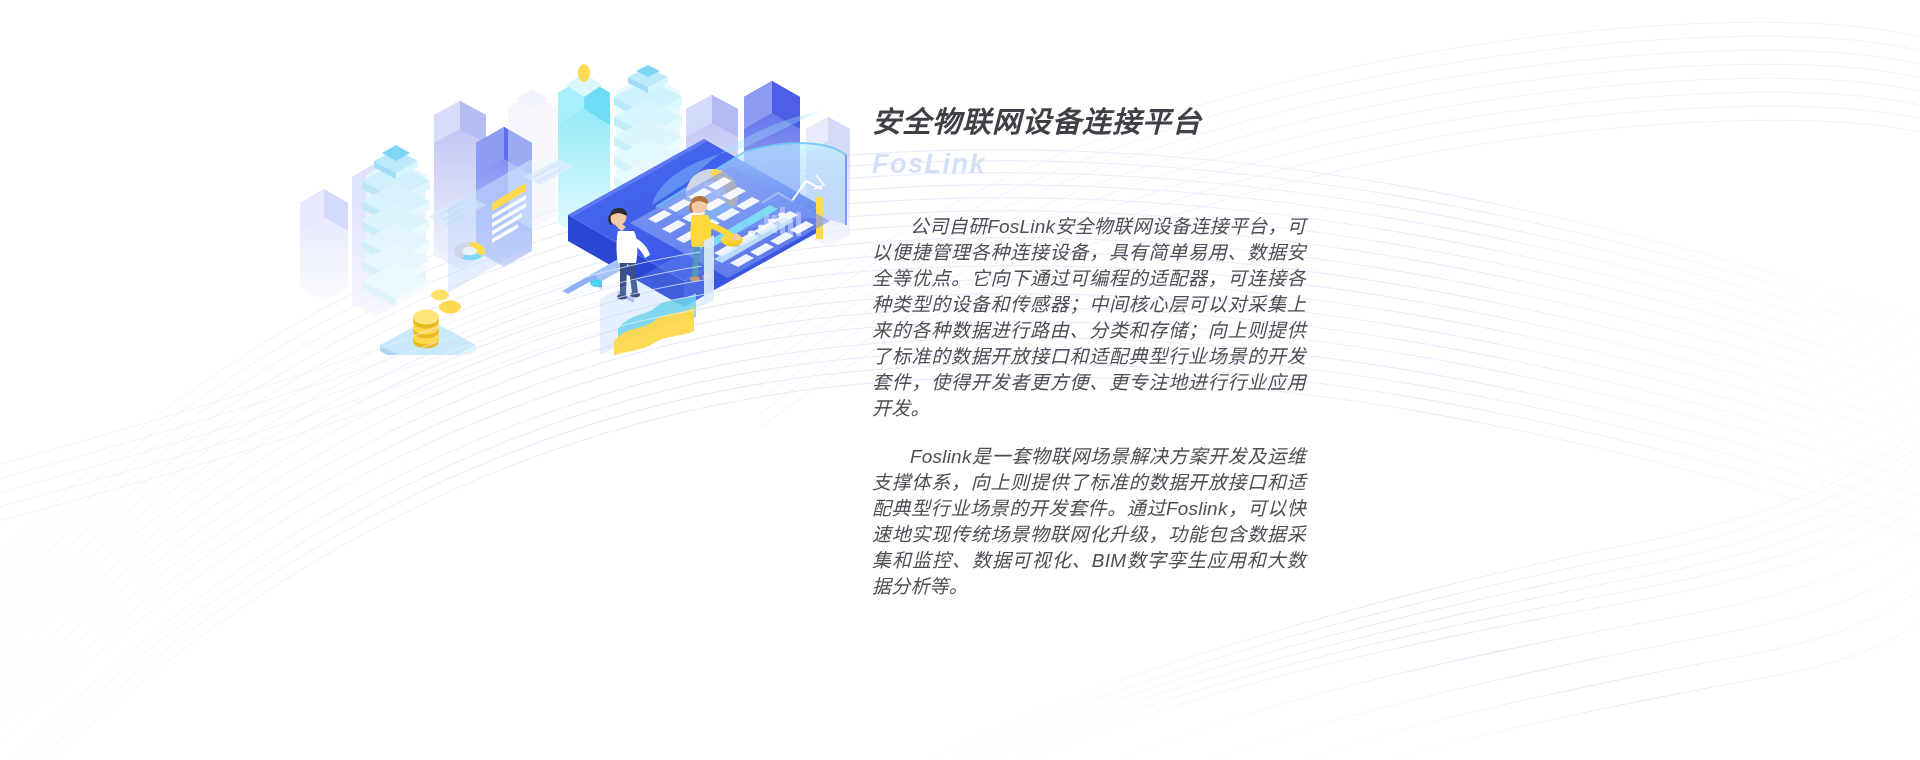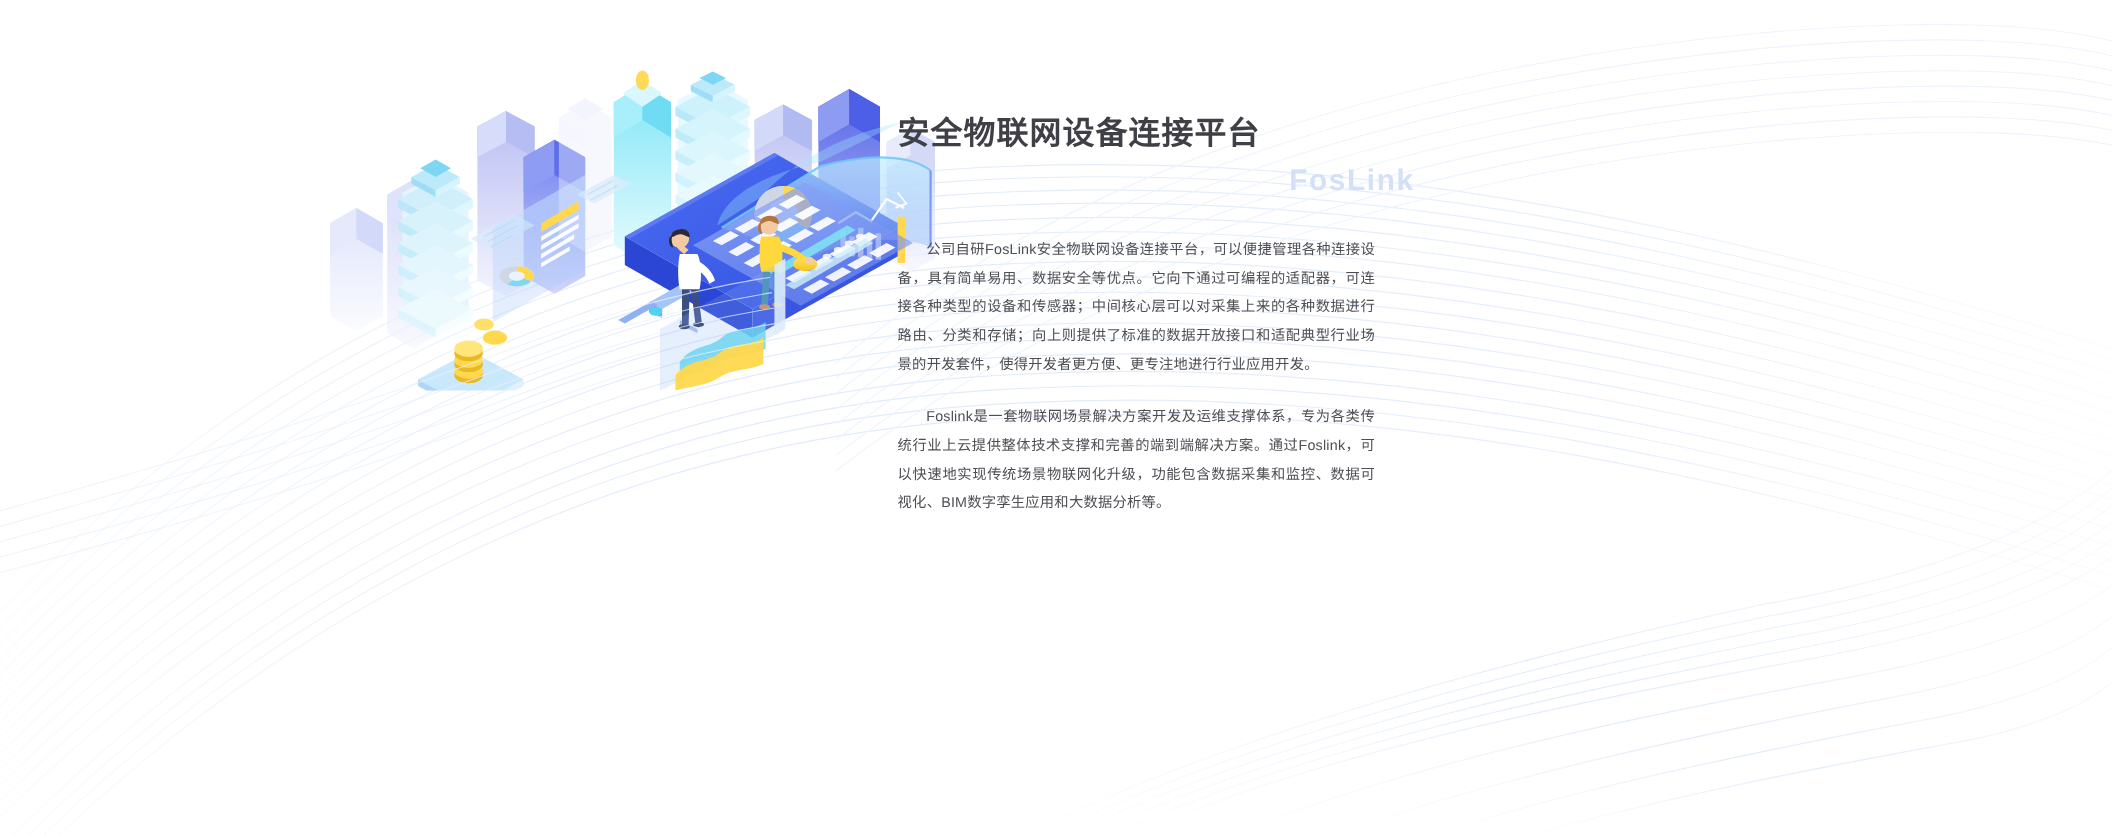--- a/index.html
+++ b/index.html
@@ -14,32 +14,32 @@
   .page{position:absolute;inset:0;overflow:hidden;background:#fff;}
 
   
   .bg-waves{position:absolute;inset:0;width:1920px;height:760px;pointer-events:none;z-index:0;}
   .bg-waves-top{position:absolute;inset:0;width:1920px;height:760px;pointer-events:none;z-index:3;}
 
   
   .illus{position:absolute;left:300px;top:55px;width:560px;height:300px;z-index:2;}
 
   
-  .content{position:absolute;left:816px;top:104px;width:470px;z-index:4;}
+  .content{position:absolute;left:872px;top:104px;width:470px;z-index:4;font-style:italic;}
   .title{
     font-size:29px;font-weight:bold;color:#3f3f46;
     letter-spacing:1px;line-height:1.25;margin:0;white-space:nowrap;
   }
   .subtitle{
     font-size:27px;font-weight:bold;color:#d3e0f7;
-    letter-spacing:1.5px;line-height:1.3;margin:7px 0 0 0;white-space:nowrap;text-align:right;
+    letter-spacing:1.5px;line-height:1.3;margin:7px 0 0 0;white-space:nowrap;
   }
   .paras{margin-top:32px;width:434px;}
   .para{
-    font-size:13px;color:#4e4e55;line-height:26px;
+    font-size:19px;color:#4e4e55;line-height:26px;
     text-align:justify;text-indent:2em;margin:0 0 22px 0;
     letter-spacing:.2px;
   }
   .para:last-child{margin-bottom:0;}
 </style>
 </head>
 <body>
 
 <div class="page">
 
@@ -483,17 +483,17 @@
       <path d="M-20,512 C 166,462 306,420 436,372 C 526,338 606,310 706,294"></path>
       <path d="M-20,526 C 168,476 308,434 438,386 C 528,352 608,324 708,308"></path>
     </g>
   </svg>
 
   <div class="content">
     <h1 class="title">安全物联网设备连接平台</h1>
     <div class="subtitle">FosLink</div>
     <div class="paras">
       <p class="para">公司自研FosLink安全物联网设备连接平台，可以便捷管理各种连接设备，具有简单易用、数据安全等优点。它向下通过可编程的适配器，可连接各种类型的设备和传感器；中间核心层可以对采集上来的各种数据进行路由、分类和存储；向上则提供了标准的数据开放接口和适配典型行业场景的开发套件，使得开发者更方便、更专注地进行行业应用开发。</p>
-      <p class="para">Foslink是一套物联网场景解决方案开发及运维支撑体系，专为各类传统行业上云提供整体技术支撑和完善的端到端解决方案。通过Foslink，可以快速地实现传统场景物联网化升级，功能包含数据采集和监控、数据可视化、BIM数字孪生应用和大数据分析等。</p>
+      <p class="para">Foslink是一套物联网场景解决方案开发及运维支撑体系，向上则提供了标准的数据开放接口和适配典型行业场景的开发套件。通过Foslink，可以快速地实现传统场景物联网化升级，功能包含数据采集和监控、数据可视化、BIM数字孪生应用和大数据分析等。</p>
     </div>
   </div>
 
 </div>
 
 </body></html>

